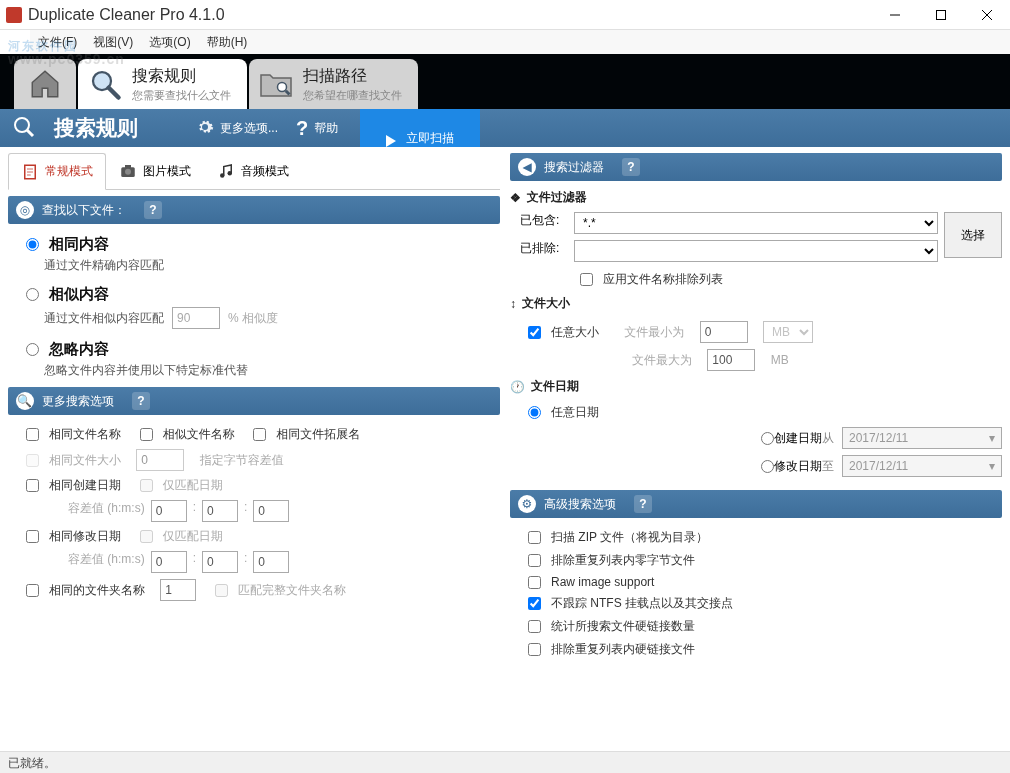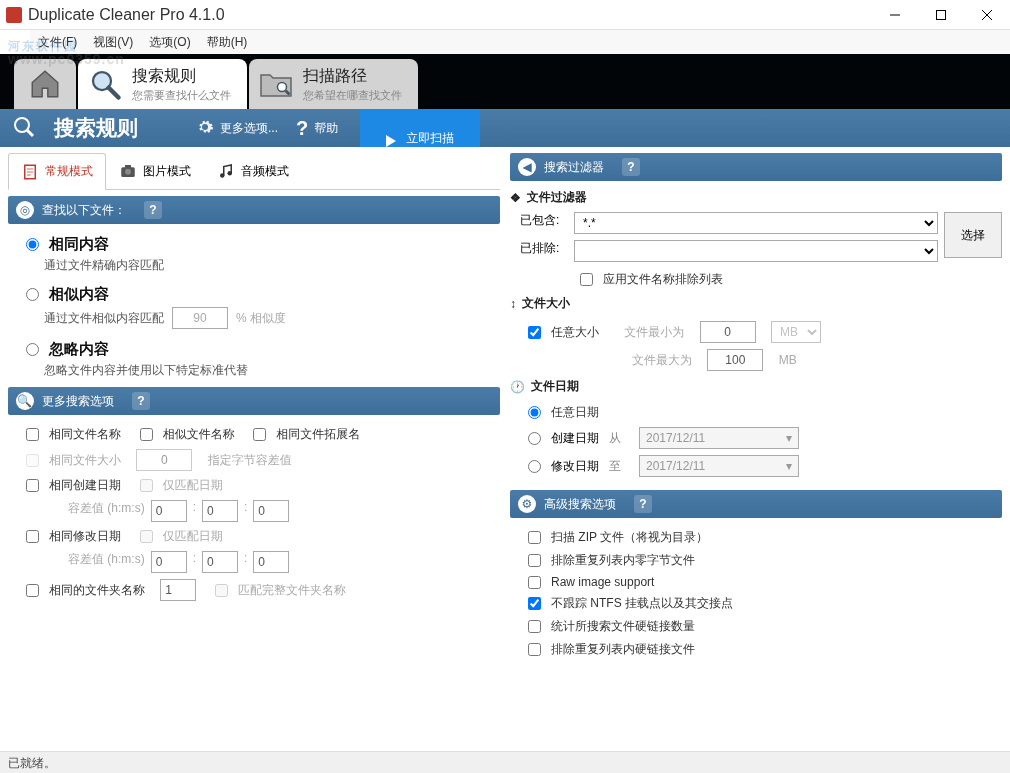--- a/index.html
+++ b/index.html
@@ -58,29 +58,29 @@
 
 
 .optrow { padding: 3px 0 3px 18px; font-size: 12px; color: #333; display: flex; align-items: center; gap: 6px; }
 .optrow input[type=radio], .optrow input[type=checkbox] { margin-right: 4px; }
 .radgroup .rlabel { font-size: 15px; font-weight: bold; color: #111; }
 .radgroup .rdesc { font-size: 12px; color: #555; padding-left: 36px; margin-bottom: 8px; }
 .disabled { color: #aaa !important; }
 .disabled input { opacity: 0.6; }
 
 input[type=text], input[type=number], select { border: 1px solid #aaa; padding: 2px 4px; font-size: 12px; height: 22px; background: #fff; }
-.numspin { width: 56px; text-align: center; }
+.numspin { width: 48px; }
 .smallspin { width: 36px; }
 
 .filterrow { display: flex; gap: 6px; margin-bottom: 6px; padding-left: 10px; }
 .filterrow label { width: 48px; font-size: 12px; }
 .filterrow select { flex: 1; }
 .selbtn { padding: 4px 16px; background: #f0f0f0; border: 1px solid #aaa; cursor: pointer; margin-left: 6px; height: 46px; display: flex; align-items: center; }
 
-.daterow { display: flex; align-items: center; gap: 10px; padding: 3px 0 3px 18px; font-size: 12px; }
+.daterow { display: flex; align-items: center; padding: 3px 0 3px 18px; font-size: 12px; justify-content: flex-end; }
 .daterow .dlabel { width: 20px; color: #888; }
 .dateinput { flex: 1; max-width: 160px; display: flex; align-items: center; border: 1px solid #aaa; padding: 2px 6px; height: 22px; background: #f5f5f5; color: #999; justify-content: space-between; }
 
 .statusbar { height: 22px; background: #f0f0f0; border-top: 1px solid #ddd; padding: 3px 8px; font-size: 12px; color: #444; }
 .tolrow { display: flex; align-items: flex-start; gap: 6px; padding: 3px 0 3px 60px; color: #aaa; font-size: 12px; }
 </style>
 </head>
 <body>
 
 <div class="titlebar">

